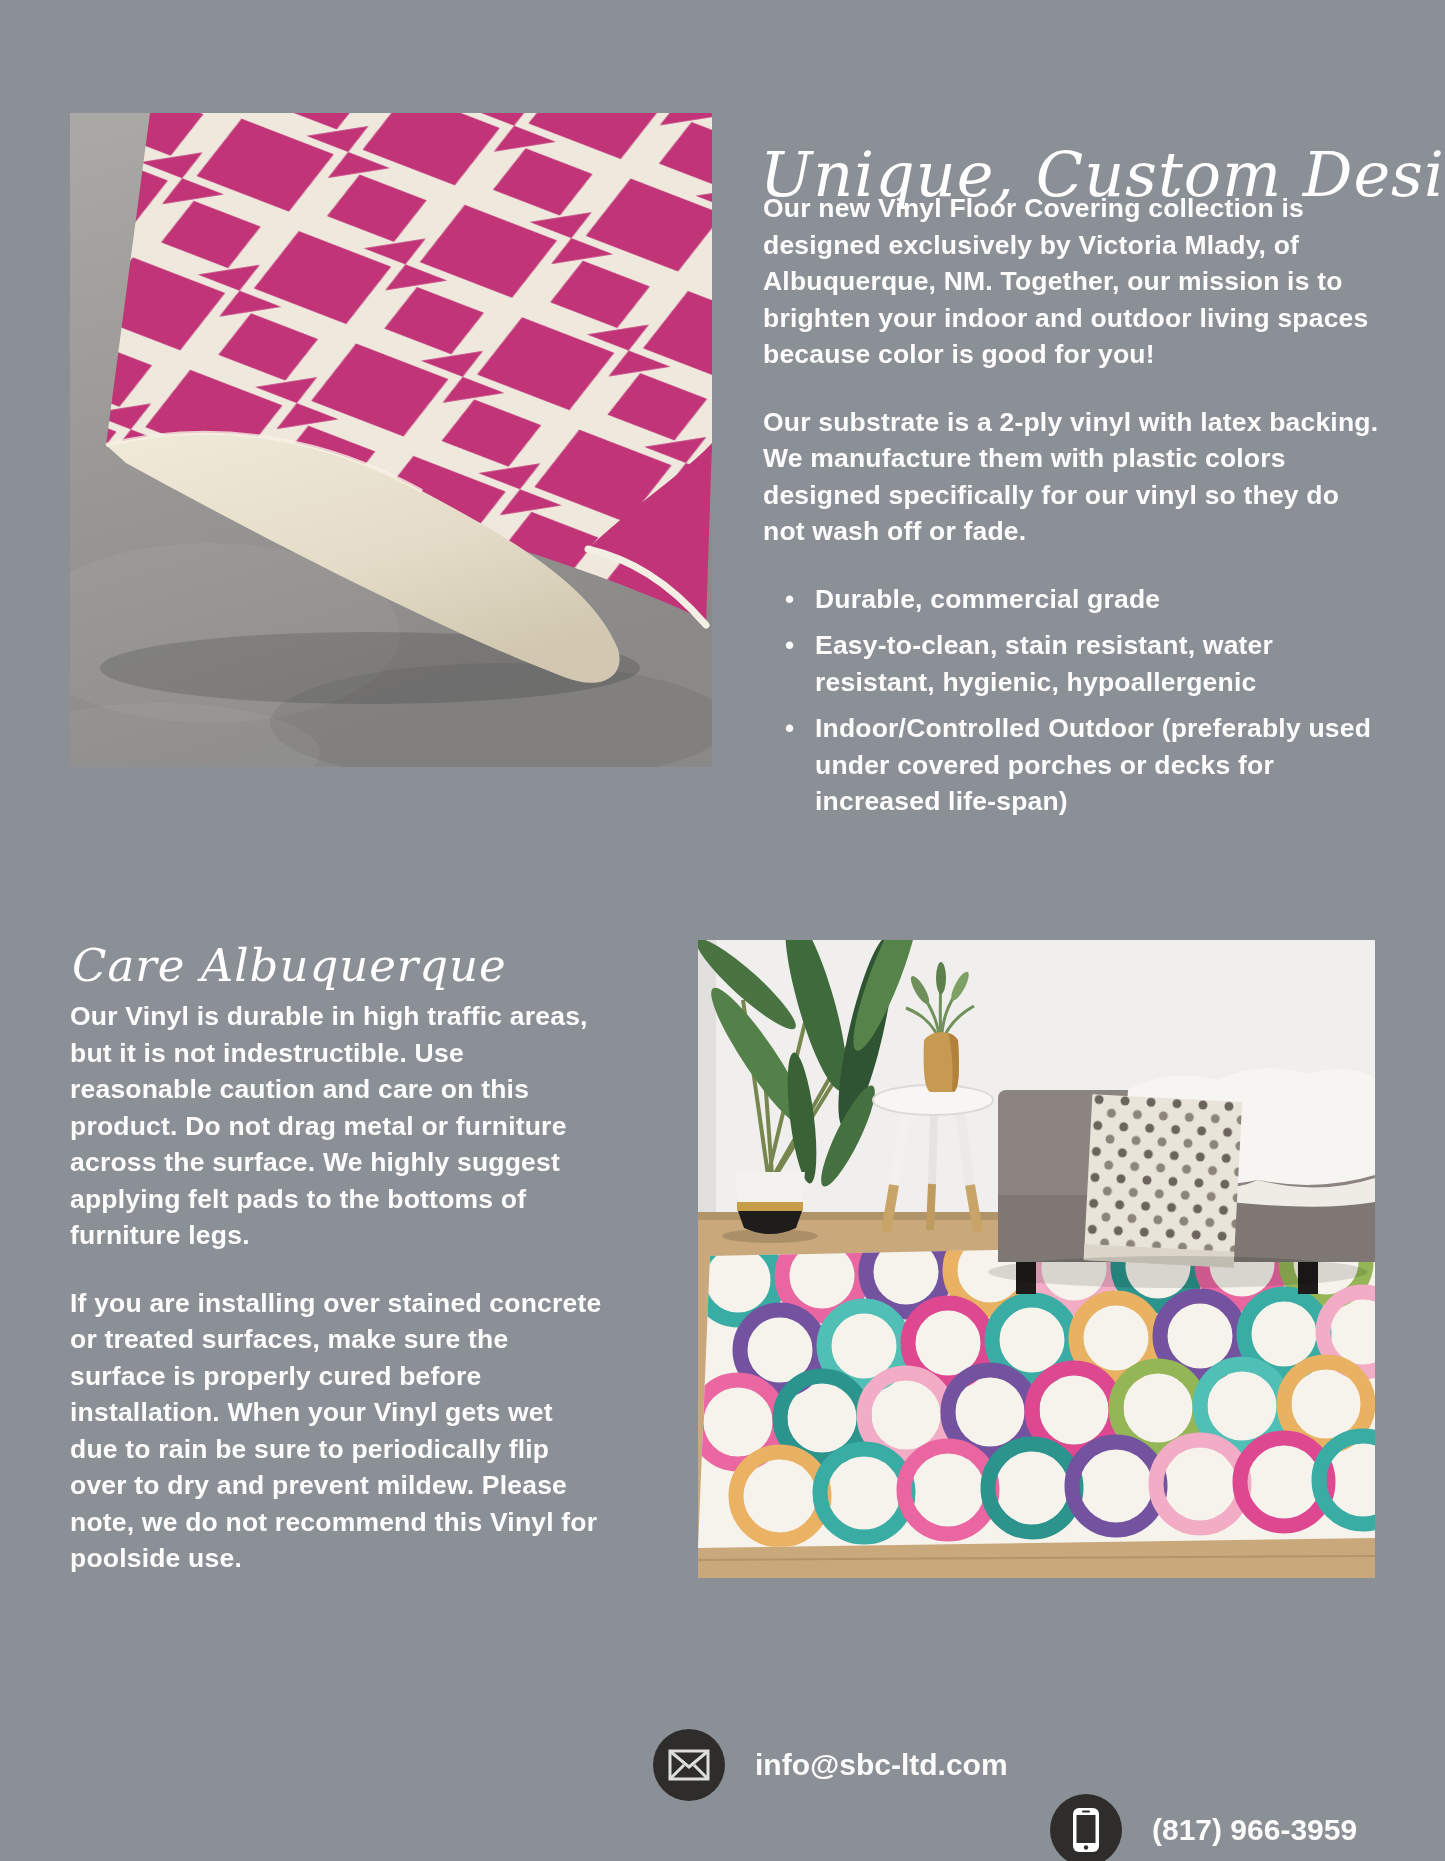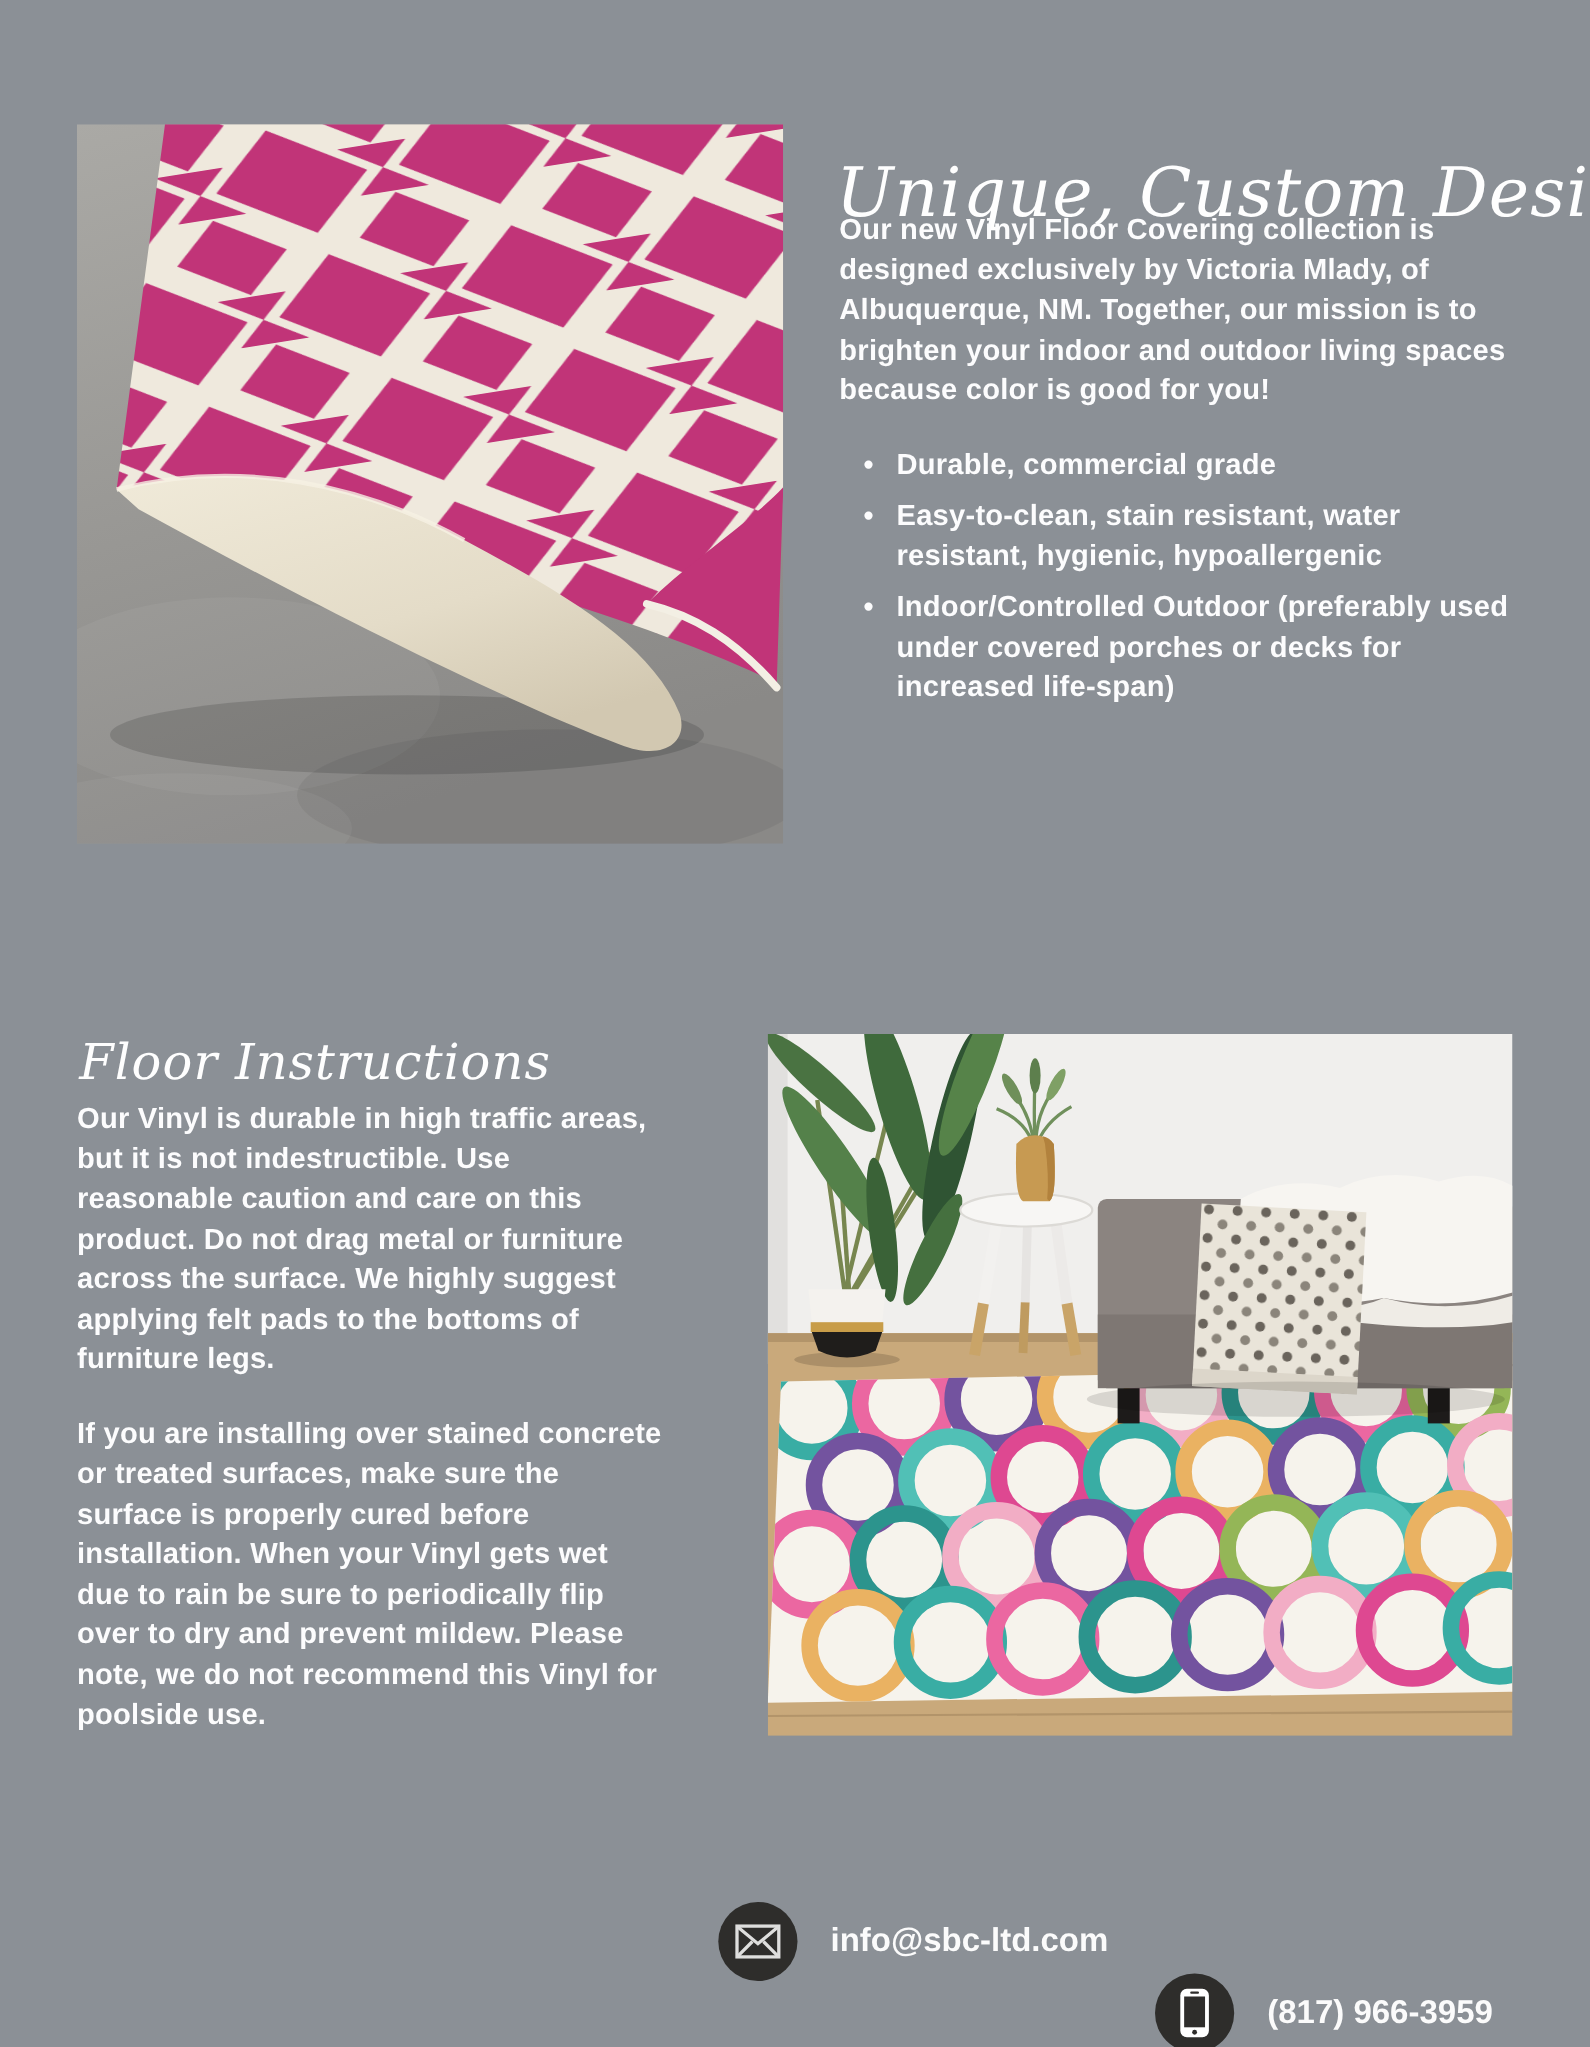--- a/index.html
+++ b/index.html
@@ -87,28 +87,29 @@
 
   <path d="M36,332 C150,303 262,328 352,378 C442,426 522,472 548,536 C556,563 532,579 494,564 C378,520 198,428 56,350 Z" fill="url(#curlgrad)"></path>
   <path d="M36,332 C150,303 262,328 352,378" fill="none" stroke="#f6f1e3" stroke-width="4" opacity="0.8"></path>
 </svg>
 </figure>
 
 <h1 class="script-heading" id="designs-heading">Unique, Custom Designs</h1>
 
 <div class="body-col" id="designs-text">
   <p>Our new Vinyl Floor Covering collection is designed exclusively by Victoria Mlady, of Albuquerque, NM. Together, our mission is to brighten your indoor and outdoor living spaces because color is good for you!</p>
+  <p>Our substrate is a 2-ply vinyl with latex backing. We manufacture them with plastic colors designed specifically for our vinyl so they do not wash off or fade.</p>
   <ul class="bullet-list">
     <li>Durable, commercial grade</li>
     <li>Easy-to-clean, stain resistant, water resistant, hygienic, hypoallergenic</li>
     <li>Indoor/Controlled Outdoor (preferably used under covered porches or decks for increased life-span)</li>
   </ul>
 </div>
 
-<h2 class="script-heading" id="care-heading">Floor Instructions</h2>
+<h2 class="script-heading" id="care-heading">Care Albuquerque</h2>
 
 <div class="body-col" id="care-text">
   <p>Our Vinyl is durable in high traffic areas, but it is not indestructible. Use reasonable caution and care on this product. Do not drag metal or furniture across the surface. We highly suggest applying felt pads to the bottoms of furniture legs.</p>
   <p>If you are installing over stained concrete or treated surfaces, make sure the surface is properly cured before installation. When your Vinyl gets wet due to rain be sure to periodically flip over to dry and prevent mildew. Please note, we do not recommend this Vinyl for poolside use.</p>
 </div>
 
 <figure class="photo" id="photo-room" style="margin:0">
 <svg width="677" height="638" viewBox="0 0 677 638" xmlns="http://www.w3.org/2000/svg">
   <defs>
     <clipPath id="rugclip">

